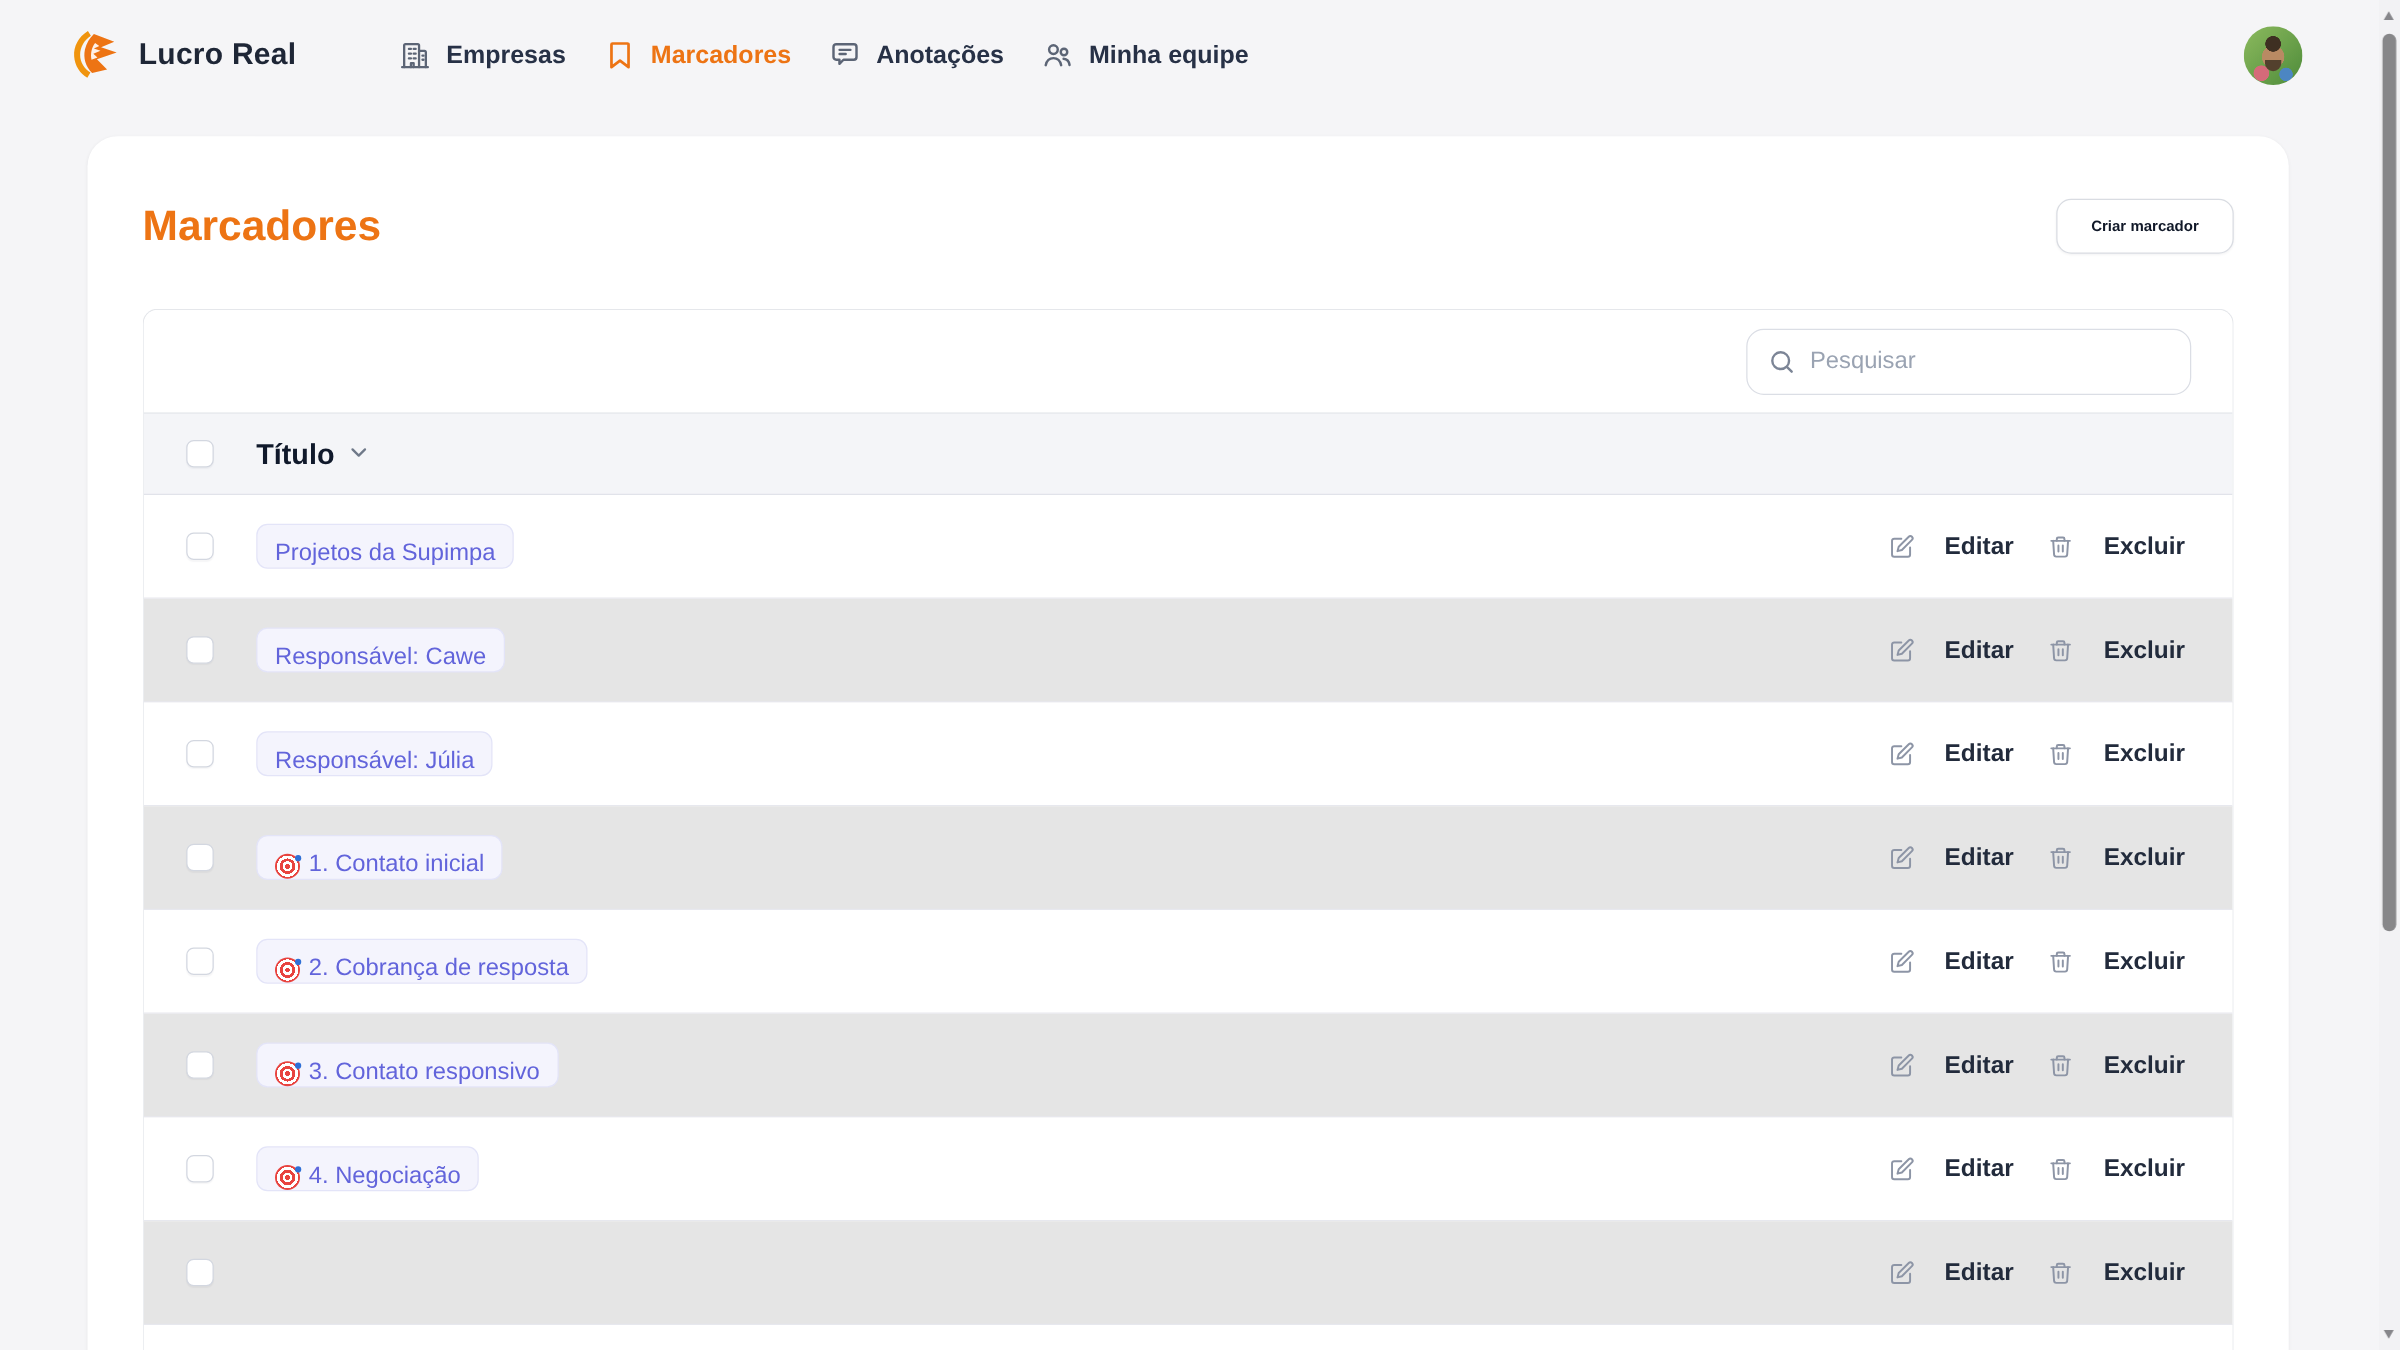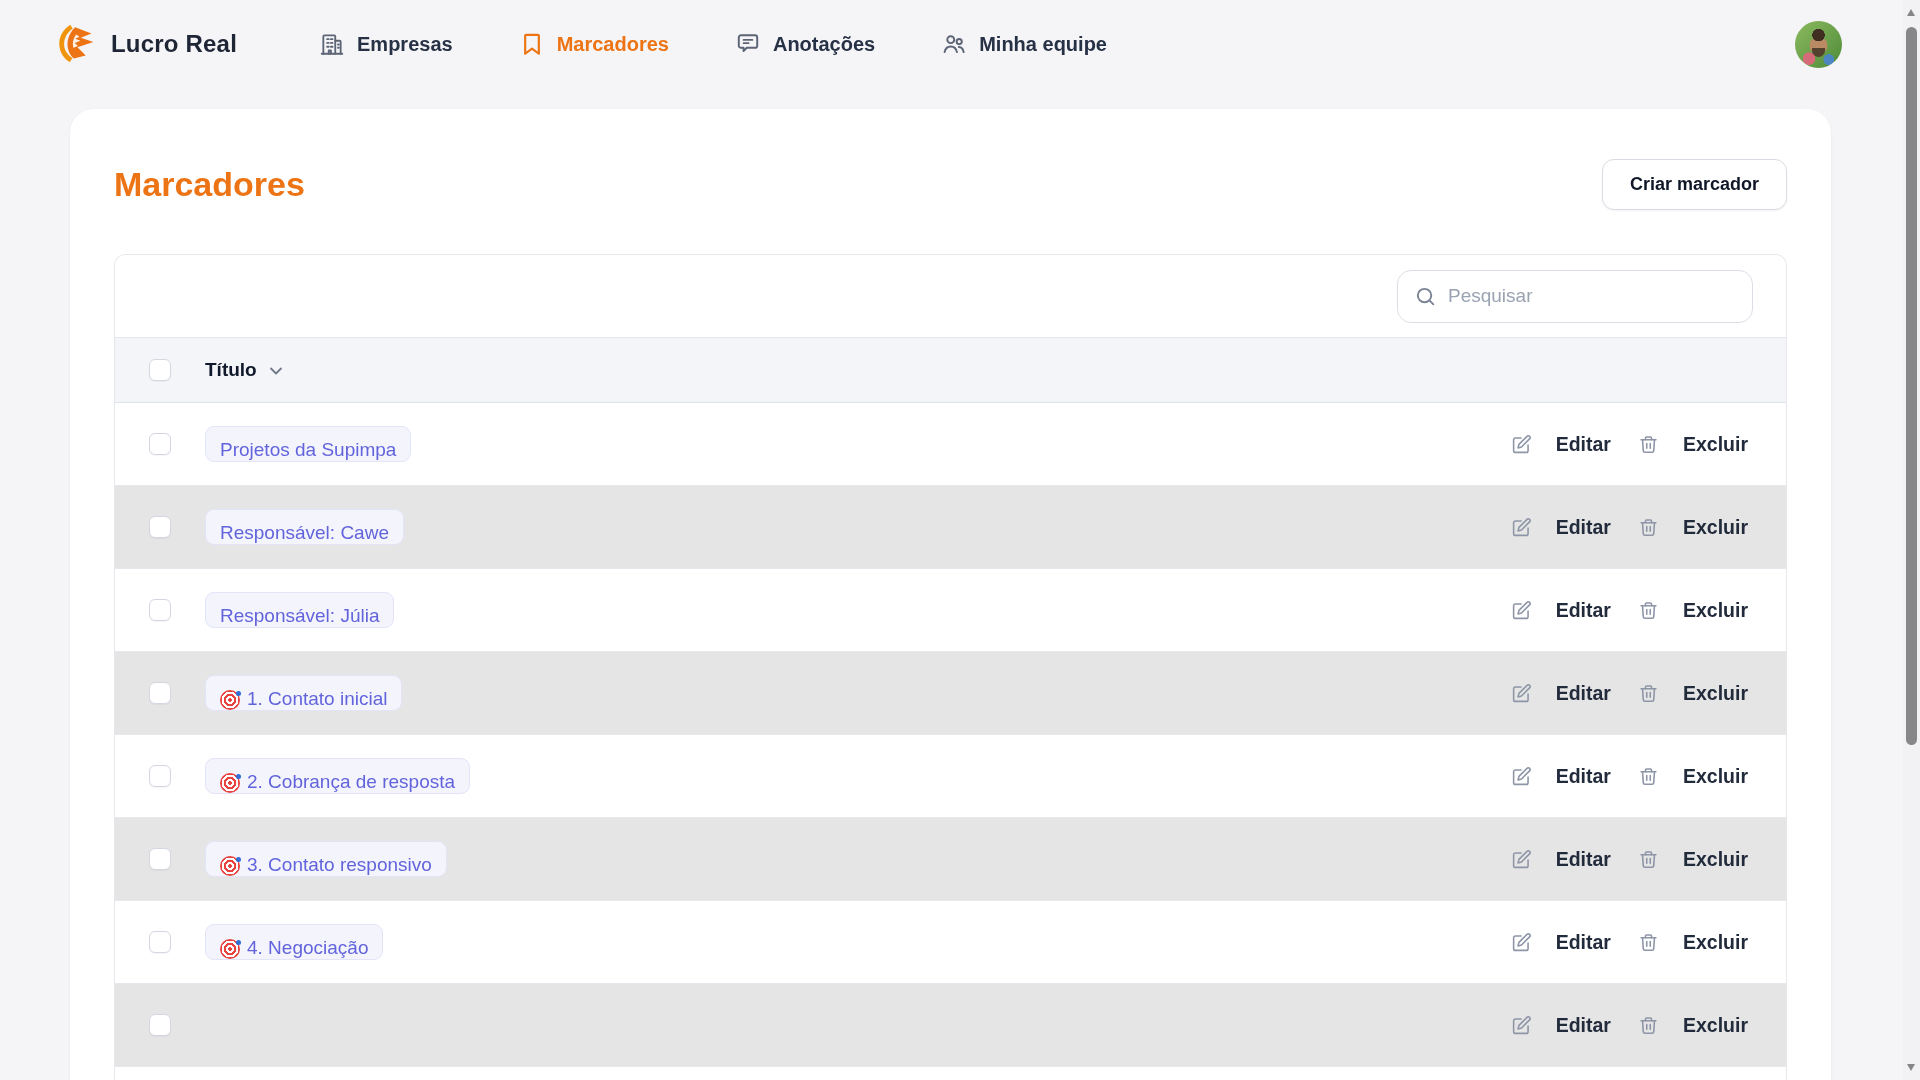--- a/index.html
+++ b/index.html
@@ -10,21 +10,21 @@
     color:#1F2937;
   }
   
   .topnav {
     height:88px; display:flex; align-items:center;
     padding:0 78px 0 55px;
   }
   .brand { display:flex; align-items:center; gap:10px; cursor:pointer; }
   .brand-logo { width:46px; height:46px; }
   .brand-name { font-size:24px; font-weight:600; color:#1E2636; letter-spacing:.2px; }
-  .nav-items { display:flex; align-items:center; gap:66px; margin-left:82px; }
+  .nav-items { display:flex; align-items:center; gap:30px; margin-left:82px; }
   .nav-item {
     display:flex; align-items:center; gap:12px;
     font-size:20px; font-weight:600; color:#273146;
     text-decoration:none; cursor:pointer;
   }
   .nav-item .nav-ico { width:26px; height:26px; color:#5C6576; flex:0 0 auto; }
   .nav-item.active { color:#ED7414; }
   .nav-item.active .nav-ico { color:#ED7414; }
   .avatar {
     margin-left:auto; width:47px; height:47px; border-radius:50%;
@@ -45,21 +45,21 @@
     margin:21px 72px 0 70px; width:1761px; height:1100px;
     background:#FFFFFF; border-radius:24px;
     box-shadow:0 1px 3px rgba(16,24,40,.06);
   }
   .card-head {
     display:flex; align-items:center; justify-content:space-between;
     padding:50px 44px 0 44px;
   }
   .page-title { font-size:34px; font-weight:700; color:#ED7414; }
   .create-btn {
-    font-family:inherit; font-size:18px; font-weight:600; color:#101828;
+    font-family:inherit; font-size:12px; font-weight:600; color:#101828;
     background:#fff; border:1px solid #D9DCE2; border-radius:12px;
     padding:14px 27px; cursor:pointer; box-shadow:0 1px 2px rgba(16,24,40,.05);
   }
   
   .table-wrap {
     margin:44px 44px 0 44px;
     border:1px solid #E5E7EB; border-bottom:none;
     border-radius:12px 12px 0 0; overflow:hidden; background:#fff;
   }
   .toolbar {
@@ -81,21 +81,21 @@
     border-top:1px solid #E5E7EB; border-bottom:1px solid #E1E3EA;
     display:flex; align-items:center; padding-left:34px; gap:34px;
   }
   .checkbox {
     width:22px; height:22px; border-radius:6px; background:#fff;
     border:1px solid #D3D7E0; cursor:pointer; flex:0 0 auto;
     box-shadow:0 1px 1px rgba(16,24,40,.04);
   }
   .sort-btn {
     display:flex; align-items:flex-start; gap:9px; background:none; border:none;
-    font-family:inherit; font-size:19px; font-weight:700; color:#10192B; cursor:pointer;
+    font-family:inherit; font-size:23px; font-weight:700; color:#10192B; cursor:pointer;
   }
   .sort-btn .chev { width:20px; height:20px; color:#6F7989; margin-top:2px; }
   .row {
     height:83px; display:flex; align-items:center;
     padding:0 38px 0 34px; background:#fff; border-bottom:1px solid #E7E8EE;
   }
   .row.alt { background:#e5e5e5; }
   .pill {
     margin-left:34px; display:inline-flex; align-items:flex-end; gap:7px;
     height:36px; padding:0 14px; border-radius:9px;

